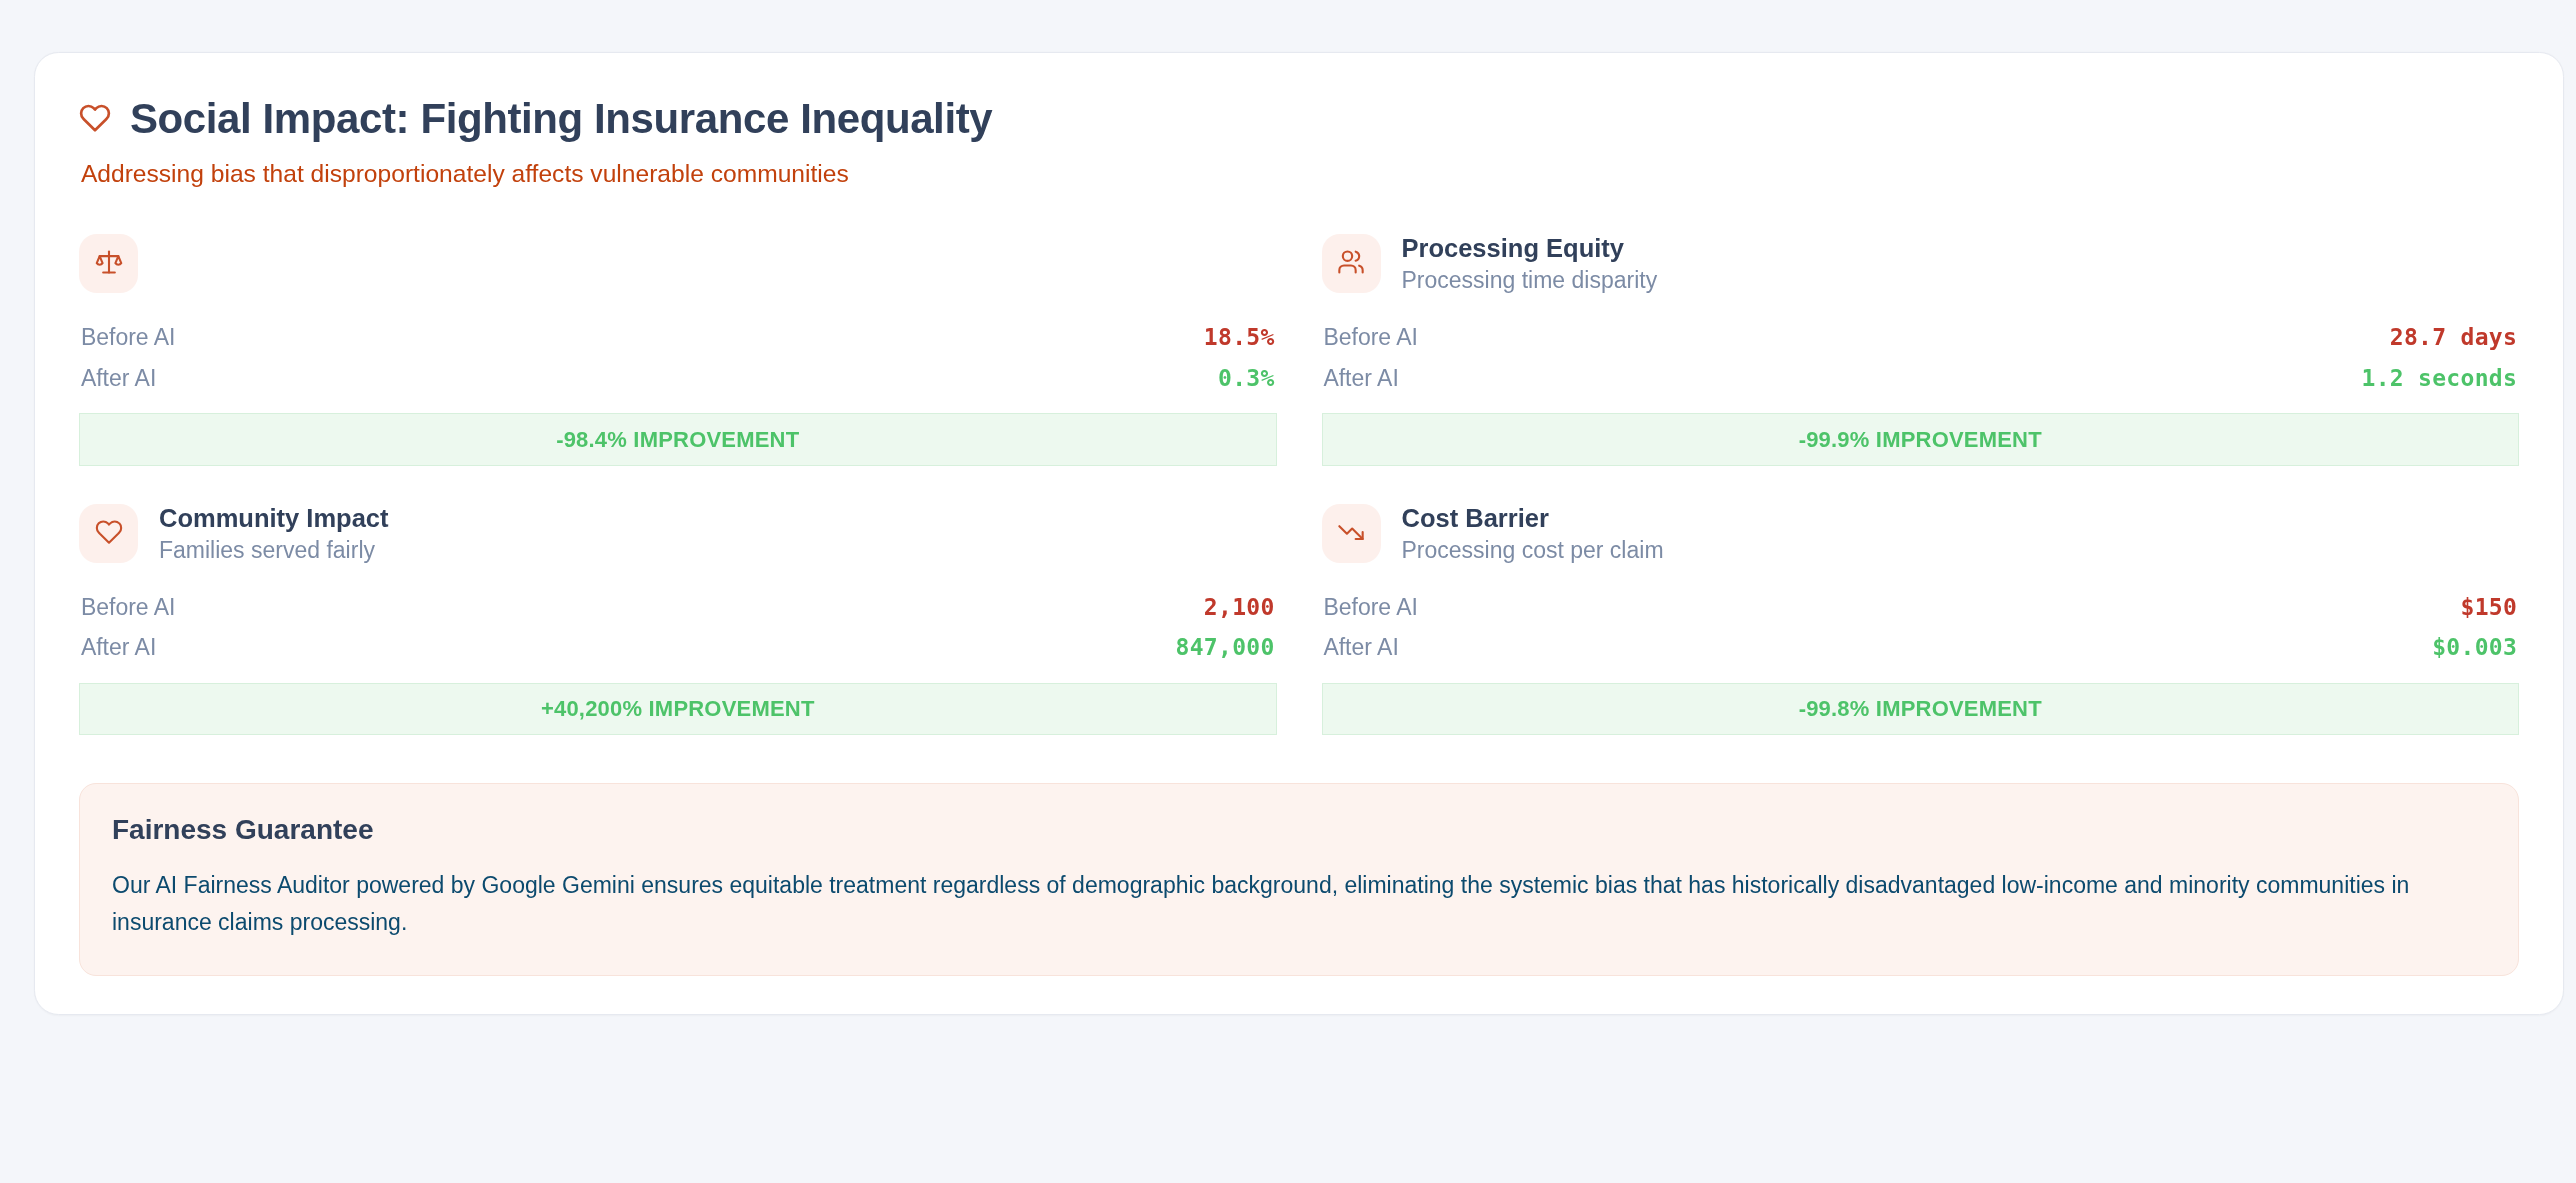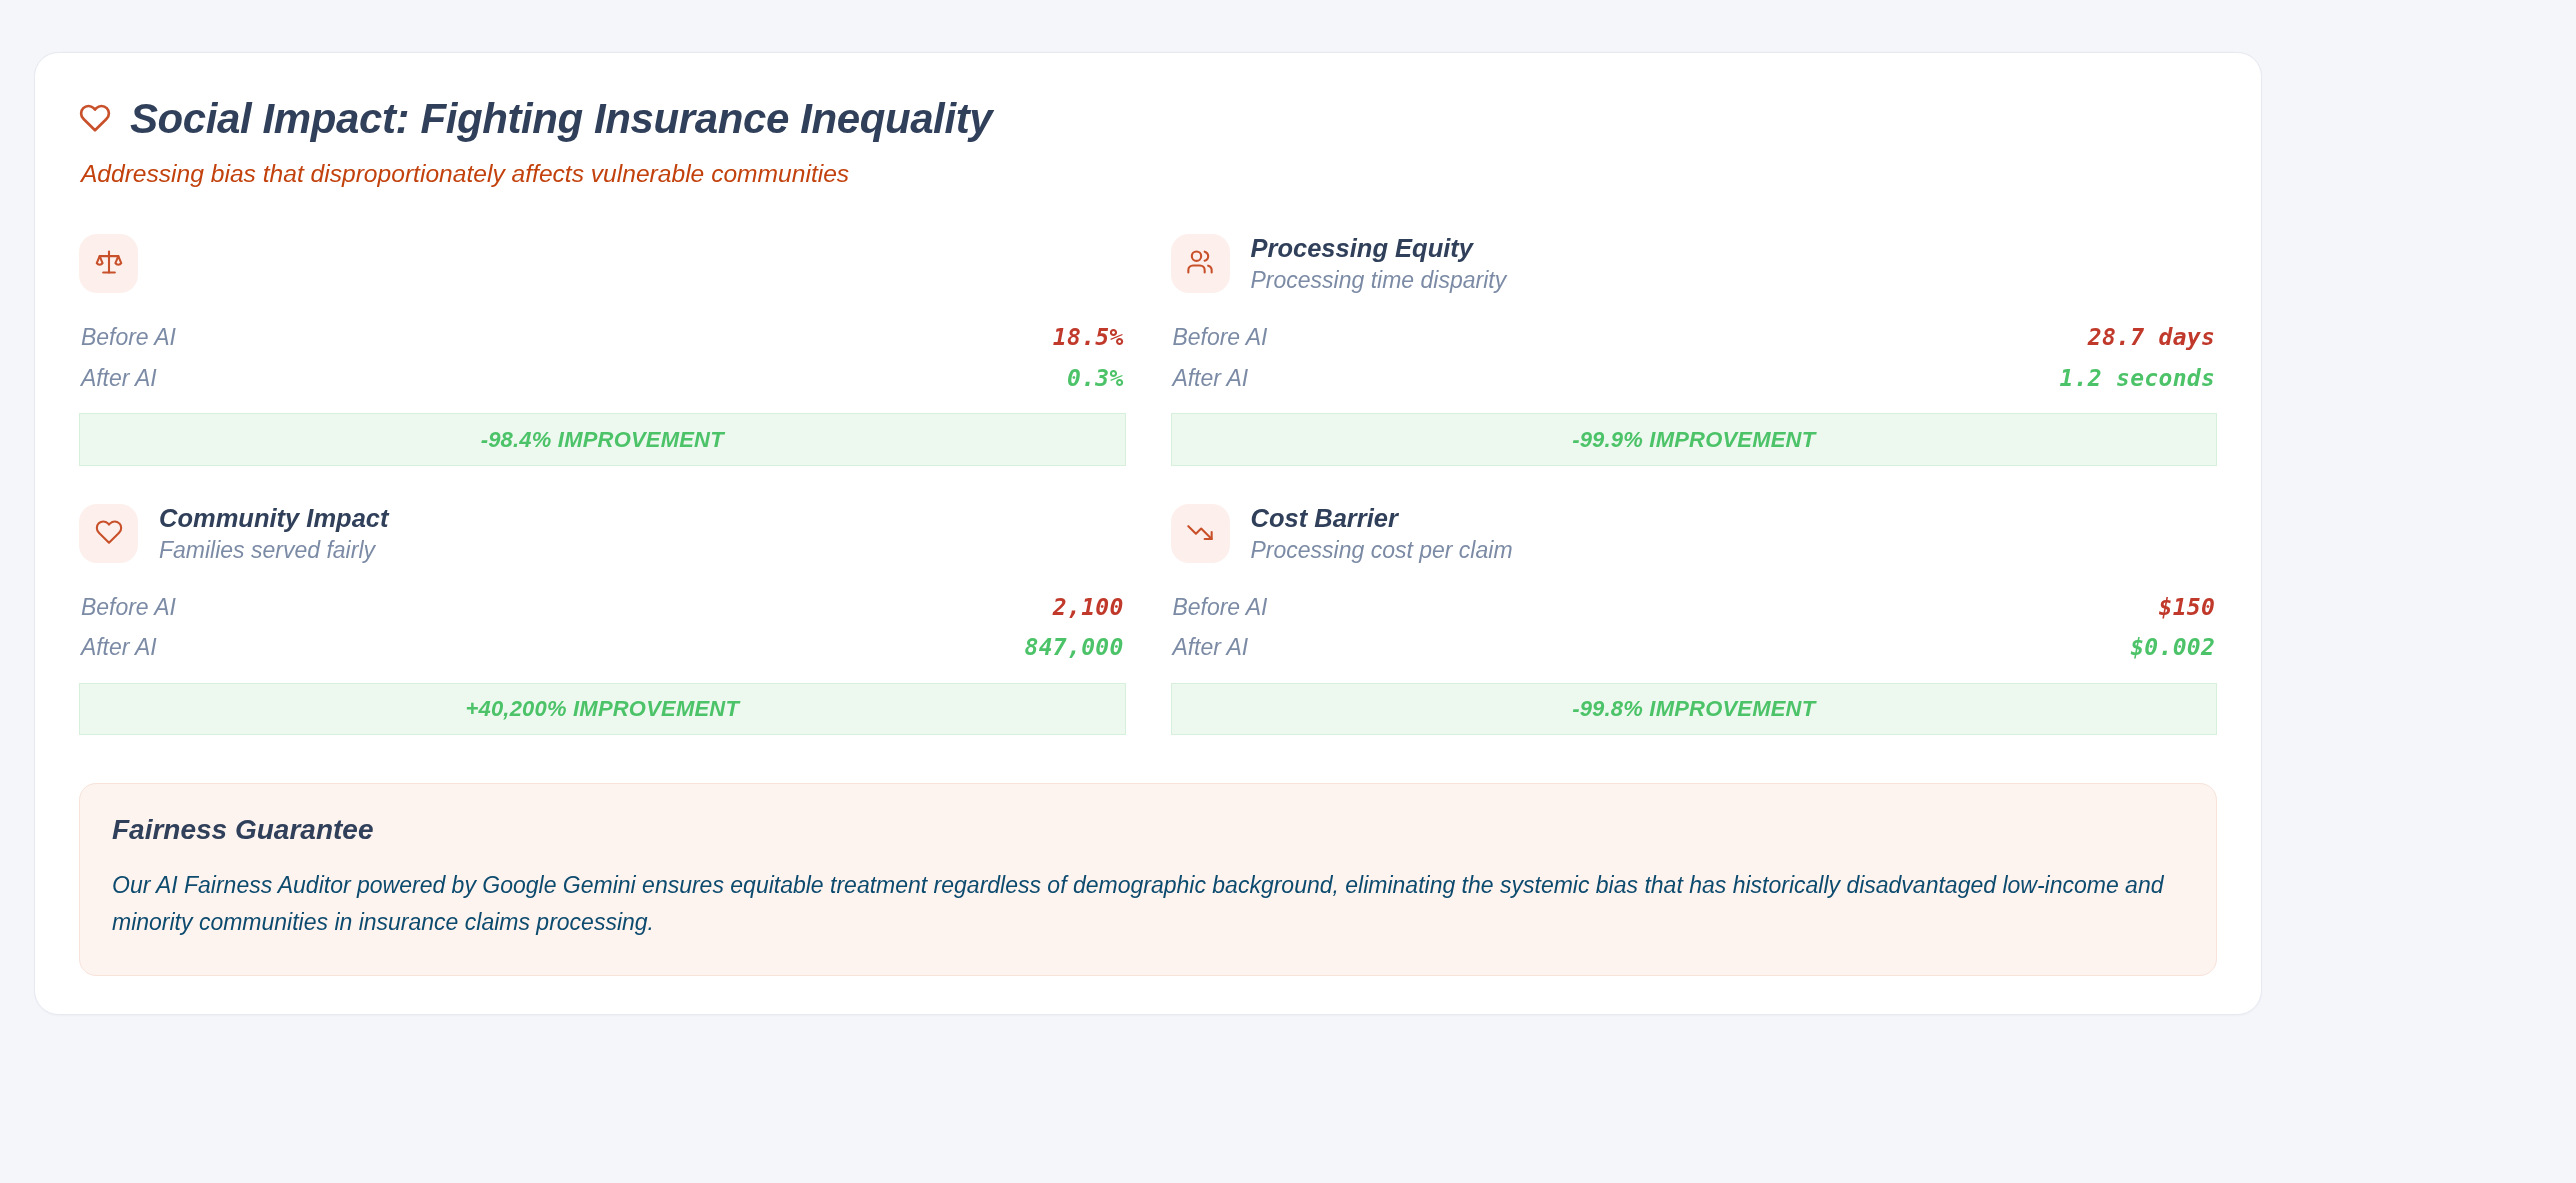--- a/index.html
+++ b/index.html
@@ -17,23 +17,22 @@
     height: 1184px;
     padding: 52px 34px 0 34px;
     background: #f4f6fa;
   }
 
   .panel {
     background: #ffffff;
     border: 1.9px solid #e6e9f0;
     border-radius: 24.6px;
     padding: 42px 44px 38px 44px;
-    width: 2228px;
+    width: 2530px;
     box-shadow: 0 0.9px 1.9px rgba(16,24,40,0.03);
-    font-style: italic;
   }
 
   
   .panel-header { margin-bottom: 9.5px; }
 
   .title-row {
     display: flex;
     align-items: center;
     gap: 19px;
   }
@@ -278,21 +277,21 @@
             <div class="metric-desc">Processing cost per claim</div>
           </div>
         </div>
         <div class="metric-rows">
           <div class="metric-row">
             <span class="row-label">Before AI</span>
             <span class="row-value value-before">$150</span>
           </div>
           <div class="metric-row">
             <span class="row-label">After AI</span>
-            <span class="row-value value-after">$0.002</span>
+            <span class="row-value value-after">$0.003</span>
           </div>
         </div>
         <div class="improvement-badge">-99.8% IMPROVEMENT</div>
       </div>
 
     </div>
 
     <div class="fairness">
       <div class="fairness-title">Fairness Guarantee</div>
       <div class="fairness-body">Our AI Fairness Auditor powered by Google Gemini ensures equitable treatment regardless of demographic background, eliminating the systemic bias that has historically disadvantaged low-income and minority communities in insurance claims processing.</div>

